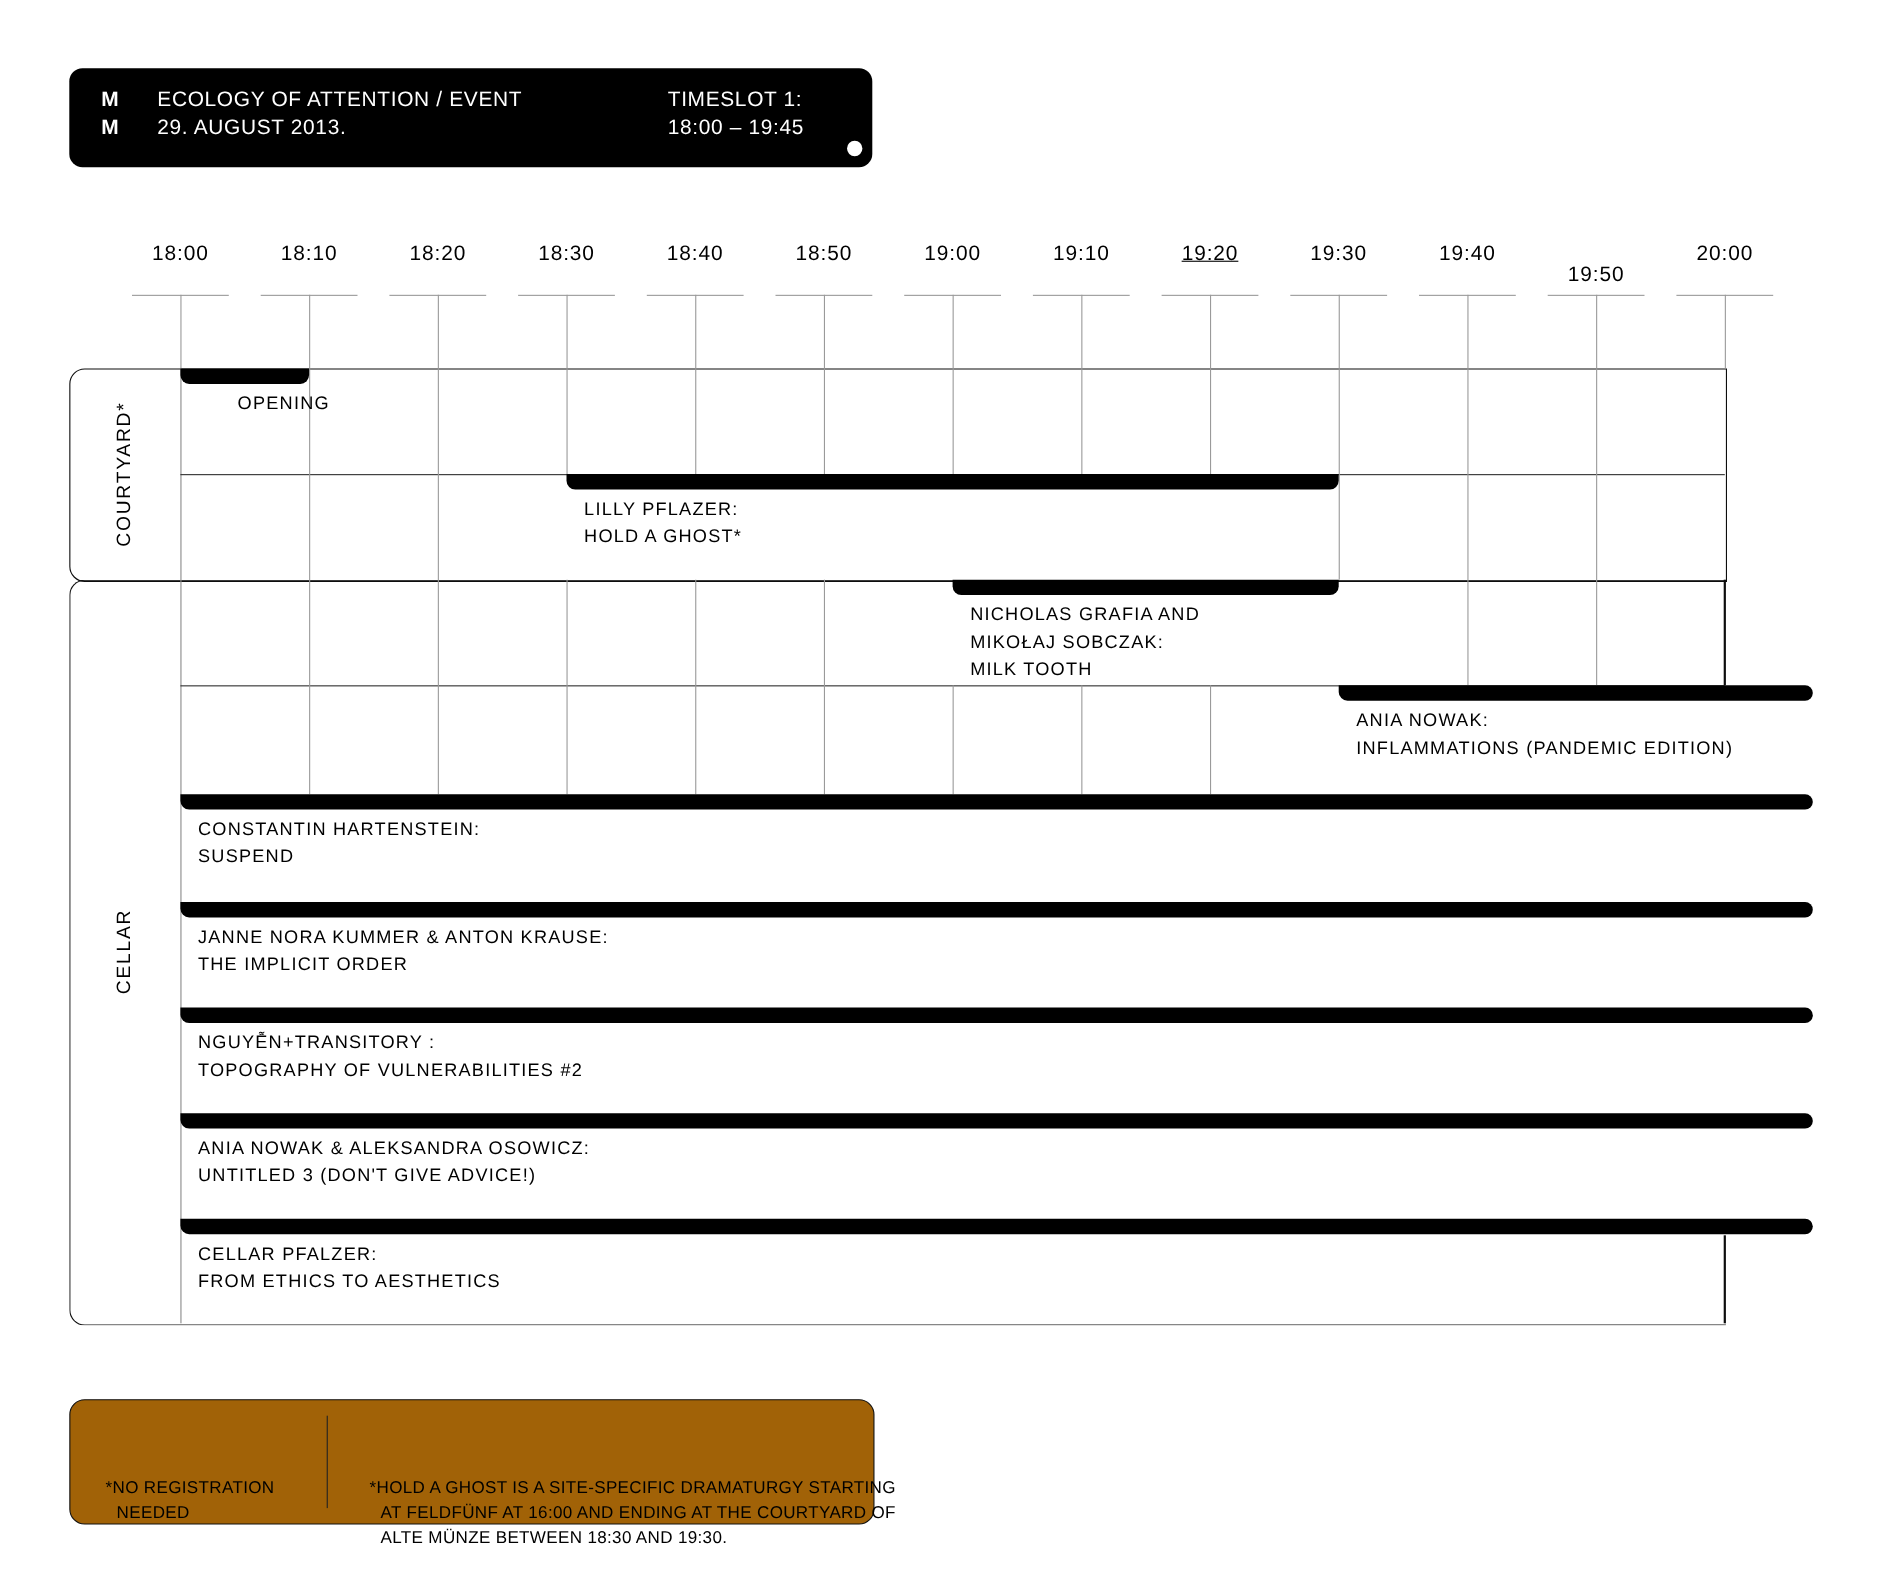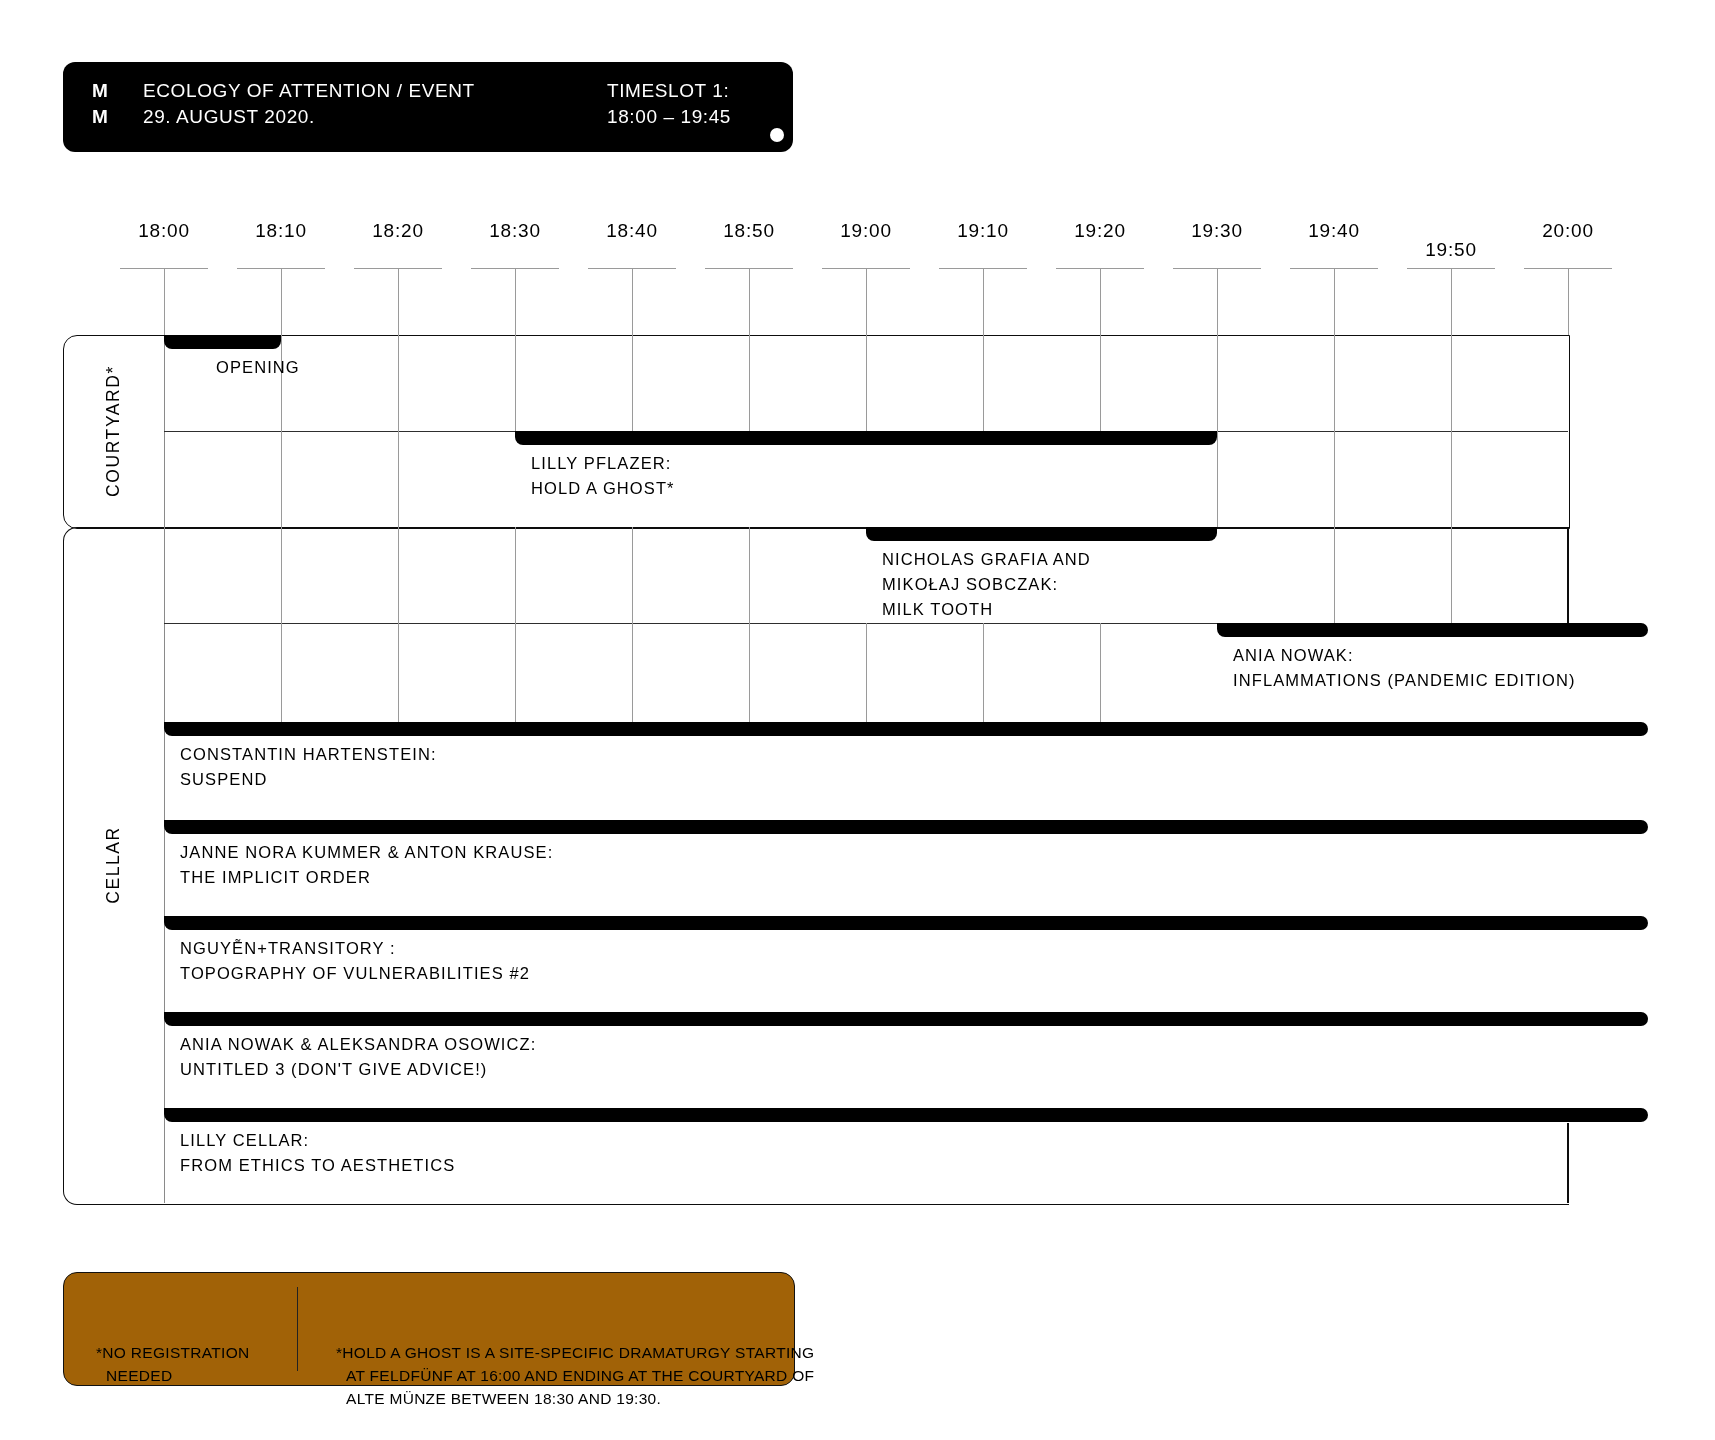--- a/index.html
+++ b/index.html
@@ -49,21 +49,21 @@
   .hang { padding-left:10px; text-indent:-10px; white-space:pre; }
   #foot-divider { position:absolute; left:233px; top:14px; width:1px; height:84px; background:#222; }
 </style>
 </head>
 <body>
 
 <div id="stage">
 
   <div id="header-bar">
     <div id="header-logo" class="hdr-col"><span>M</span><br><span>M</span></div>
-    <div class="hdr-col" style="left:80px;"><span>ECOLOGY OF ATTENTION / EVENT</span><br><span>29. AUGUST 2020.</span></div>
+    <div class="hdr-col" style="left:80px;"><span>ECOLOGY OF ATTENTION / EVENT</span><br><span>29. AUGUST 2013.</span></div>
     <div class="hdr-col" style="left:544px;"><span>TIMESLOT 1:</span><br><span>18:00 – 19:45</span></div>
     <div id="header-dot"></div>
   </div>
 
   <div id="courtyard-box" class="venue-box"></div>
   <div id="cellar-box" class="venue-box"></div>
 
   <div id="label-divider"></div>
   <div class="row-divider" style="top:431px;"></div>
   <div class="row-divider" style="top:623px;"></div>
@@ -100,21 +100,21 @@
     <div class="tick-stub" style="left: 632px; top: 268px; height: 67px;"></div>
     <div class="tick-label" style="left: 699px;">18:50</div>
     <div class="tick-cap" style="left: 705px; top: 268px; width: 88px;"></div>
     <div class="tick-stub" style="left: 749px; top: 268px; height: 67px;"></div>
     <div class="tick-label" style="left: 816px;">19:00</div>
     <div class="tick-cap" style="left: 822px; top: 268px; width: 88px;"></div>
     <div class="tick-stub" style="left: 866px; top: 268px; height: 67px;"></div>
     <div class="tick-label" style="left: 933px;">19:10</div>
     <div class="tick-cap" style="left: 939px; top: 268px; width: 88px;"></div>
     <div class="tick-stub" style="left: 983px; top: 268px; height: 67px;"></div>
-    <div class="tick-label" style="left: 1050px;">19:20</div>
+    <div class="tick-label" style="left: 1050px; text-decoration: underline;">19:20</div>
     <div class="tick-cap" style="left: 1056px; top: 268px; width: 88px;"></div>
     <div class="tick-stub" style="left: 1100px; top: 268px; height: 67px;"></div>
     <div class="tick-label" style="left: 1167px;">19:30</div>
     <div class="tick-cap" style="left: 1173px; top: 268px; width: 88px;"></div>
     <div class="tick-stub" style="left: 1217px; top: 268px; height: 67px;"></div>
     <div class="tick-label" style="left: 1284px;">19:40</div>
     <div class="tick-cap" style="left: 1290px; top: 268px; width: 88px;"></div>
     <div class="tick-stub" style="left: 1334px; top: 268px; height: 67px;"></div>
     <div class="tick-label" style="left: 1401px; margin-top: 19px;">19:50</div>
     <div class="tick-cap" style="left: 1407px; top: 268px; width: 88px;"></div>
@@ -174,16 +174,16 @@
       <div>NGUYỄN+TRANSITORY :</div>
       <div>TOPOGRAPHY OF VULNERABILITIES #2</div>
     </div>
     <div class="event-bar" style="left: 164px; top: 1012px; width: 1484px; height: 14px; border-radius: 0px 7px 7px 8px;"></div>
     <div class="event-label" style="left: 180px; top: 1032px;">
       <div>ANIA NOWAK &amp; ALEKSANDRA OSOWICZ:</div>
       <div>UNTITLED 3 (DON'T GIVE ADVICE!)</div>
     </div>
     <div class="event-bar" style="left: 164px; top: 1108px; width: 1484px; height: 14px; border-radius: 0px 7px 7px 8px;"></div>
     <div class="event-label" style="left: 180px; top: 1128px;">
-      <div>LILLY CELLAR:</div>
+      <div>CELLAR PFALZER:</div>
       <div>FROM ETHICS TO AESTHETICS</div>
     </div>
   </div>
 
 </body></html>

